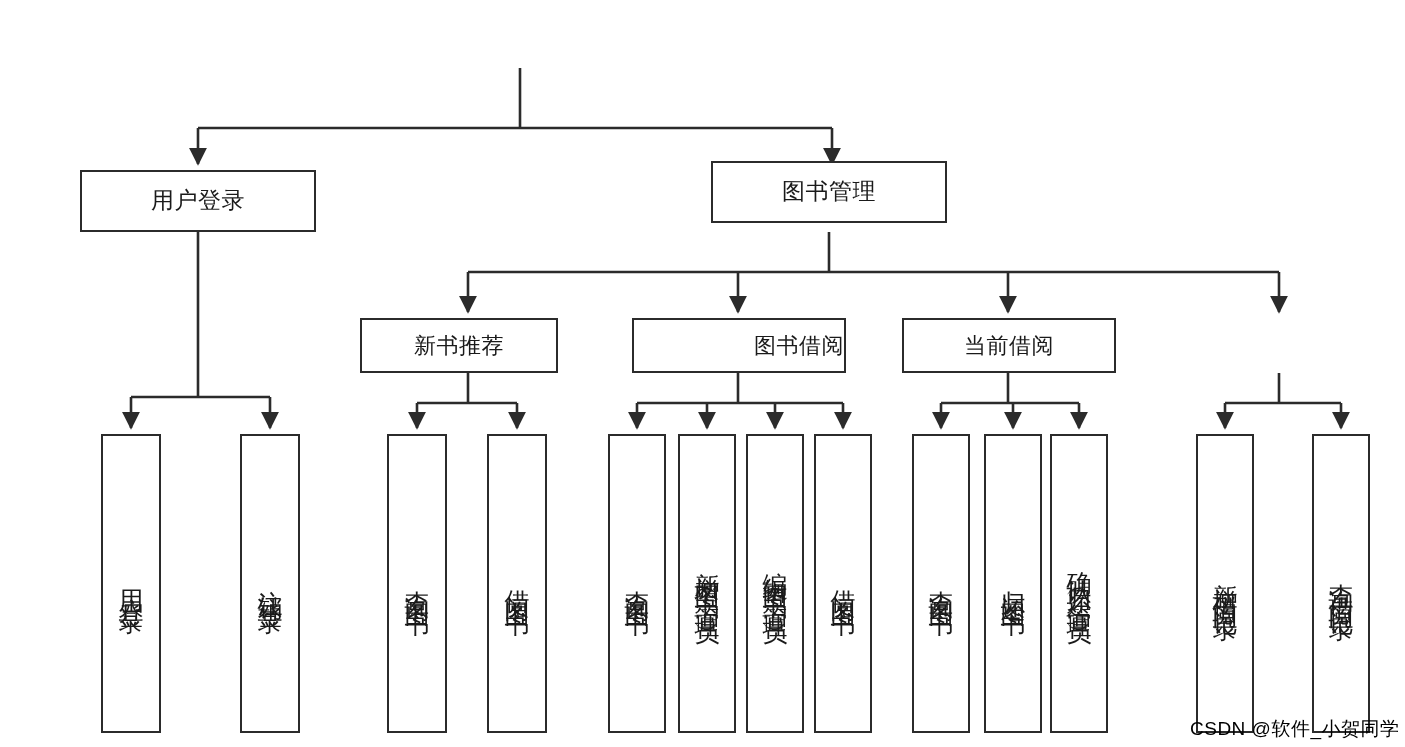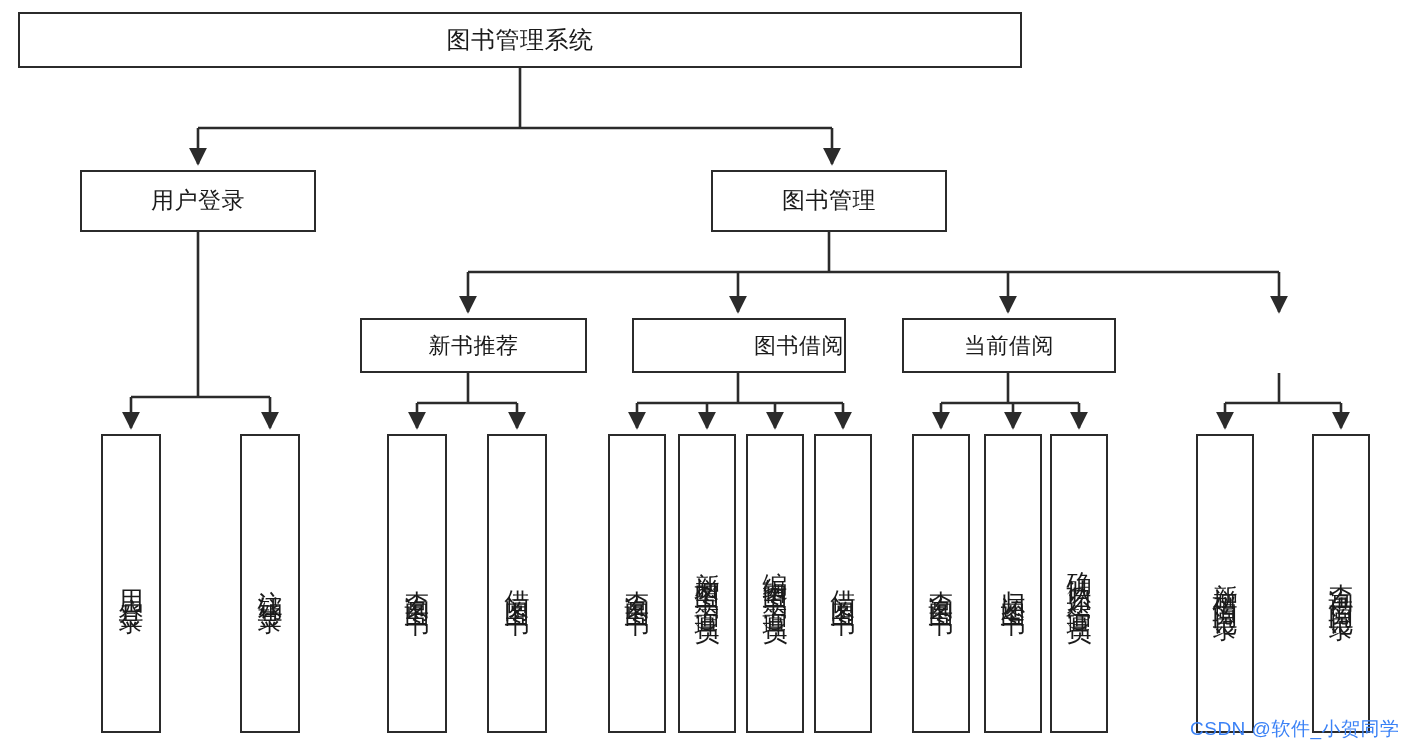--- a/index.html
+++ b/index.html
@@ -51,21 +51,21 @@
   .node-leaf .label {
     writing-mode: vertical-rl;
     text-orientation: upright;
     font-size: 25px;
     line-height: 1.0;
     letter-spacing: 7px;
     white-space: nowrap;
   }
   .watermark {
     position: absolute;
-    color: #3b82f6;
+    color: #000000;
     font-size: 19px;
     white-space: nowrap;
     letter-spacing: 0.5px;
   }
 </style>
 </head>
 <body>
 
 <div id="canvas">
 
@@ -112,32 +112,29 @@
       <path d="M 1013 403 L 1013 428" marker-end="url(#arrow)"></path>
       <path d="M 1079 403 L 1079 428" marker-end="url(#arrow)"></path>
 
       <path d="M 1279 373 L 1279 403"></path>
       <path d="M 1225 403 L 1341 403"></path>
       <path d="M 1225 403 L 1225 428" marker-end="url(#arrow)"></path>
       <path d="M 1341 403 L 1341 428" marker-end="url(#arrow)"></path>
     </g>
   </svg>
 
-  <div class="node node-root" style="left:18px; top:12px; width:1004px; height:56px;">
-    <span class="label">图书管理系统</span>
-  </div>
 
   <div class="node node-l1" style="left:80px; top:170px; width:236px; height:62px;">
     <span class="label">用户登录</span>
   </div>
-  <div class="node node-l1" style="left:711px; top:170px; width:236px; height:62px;">
+  <div class="node node-l1" style="left:711px; top:161px; width:236px; height:62px;">
     <span class="label">图书管理</span>
   </div>
 
-  <div class="node node-l2" style="left:360px; top:318px; width:227px; height:55px;">
+  <div class="node node-l2" style="left:360px; top:318px; width:198px; height:55px;">
     <span class="label">新书推荐</span>
   </div>
   <div class="node node-l2" style="left:632px; top:318px; width:214px; height:55px;justify-content:flex-end;">
     <span class="label">图书借阅</span>
   </div>
   <div class="node node-l2" style="left:902px; top:318px; width:214px; height:55px;">
     <span class="label">当前借阅</span>
   </div>
 
   <div class="node node-leaf" style="left:101px; top:434px; width:60px; height:299px;">

